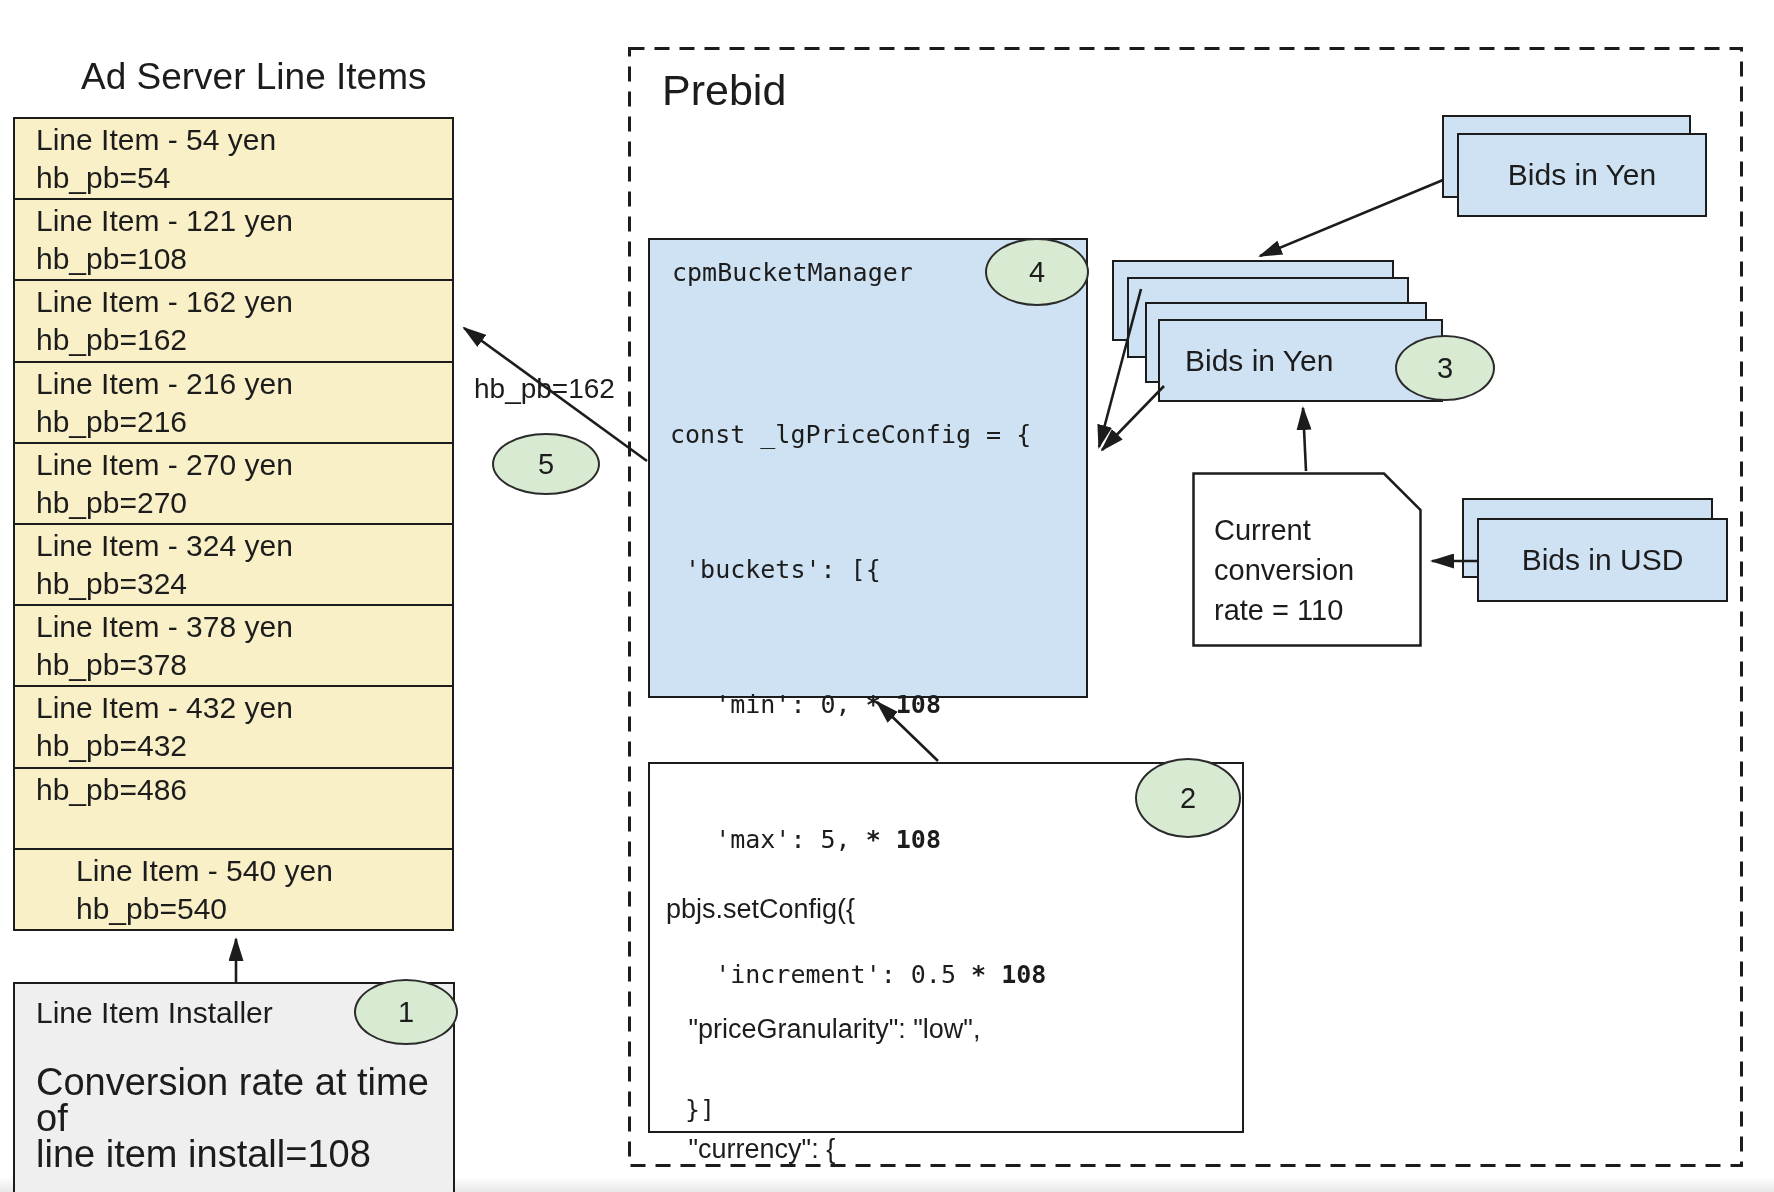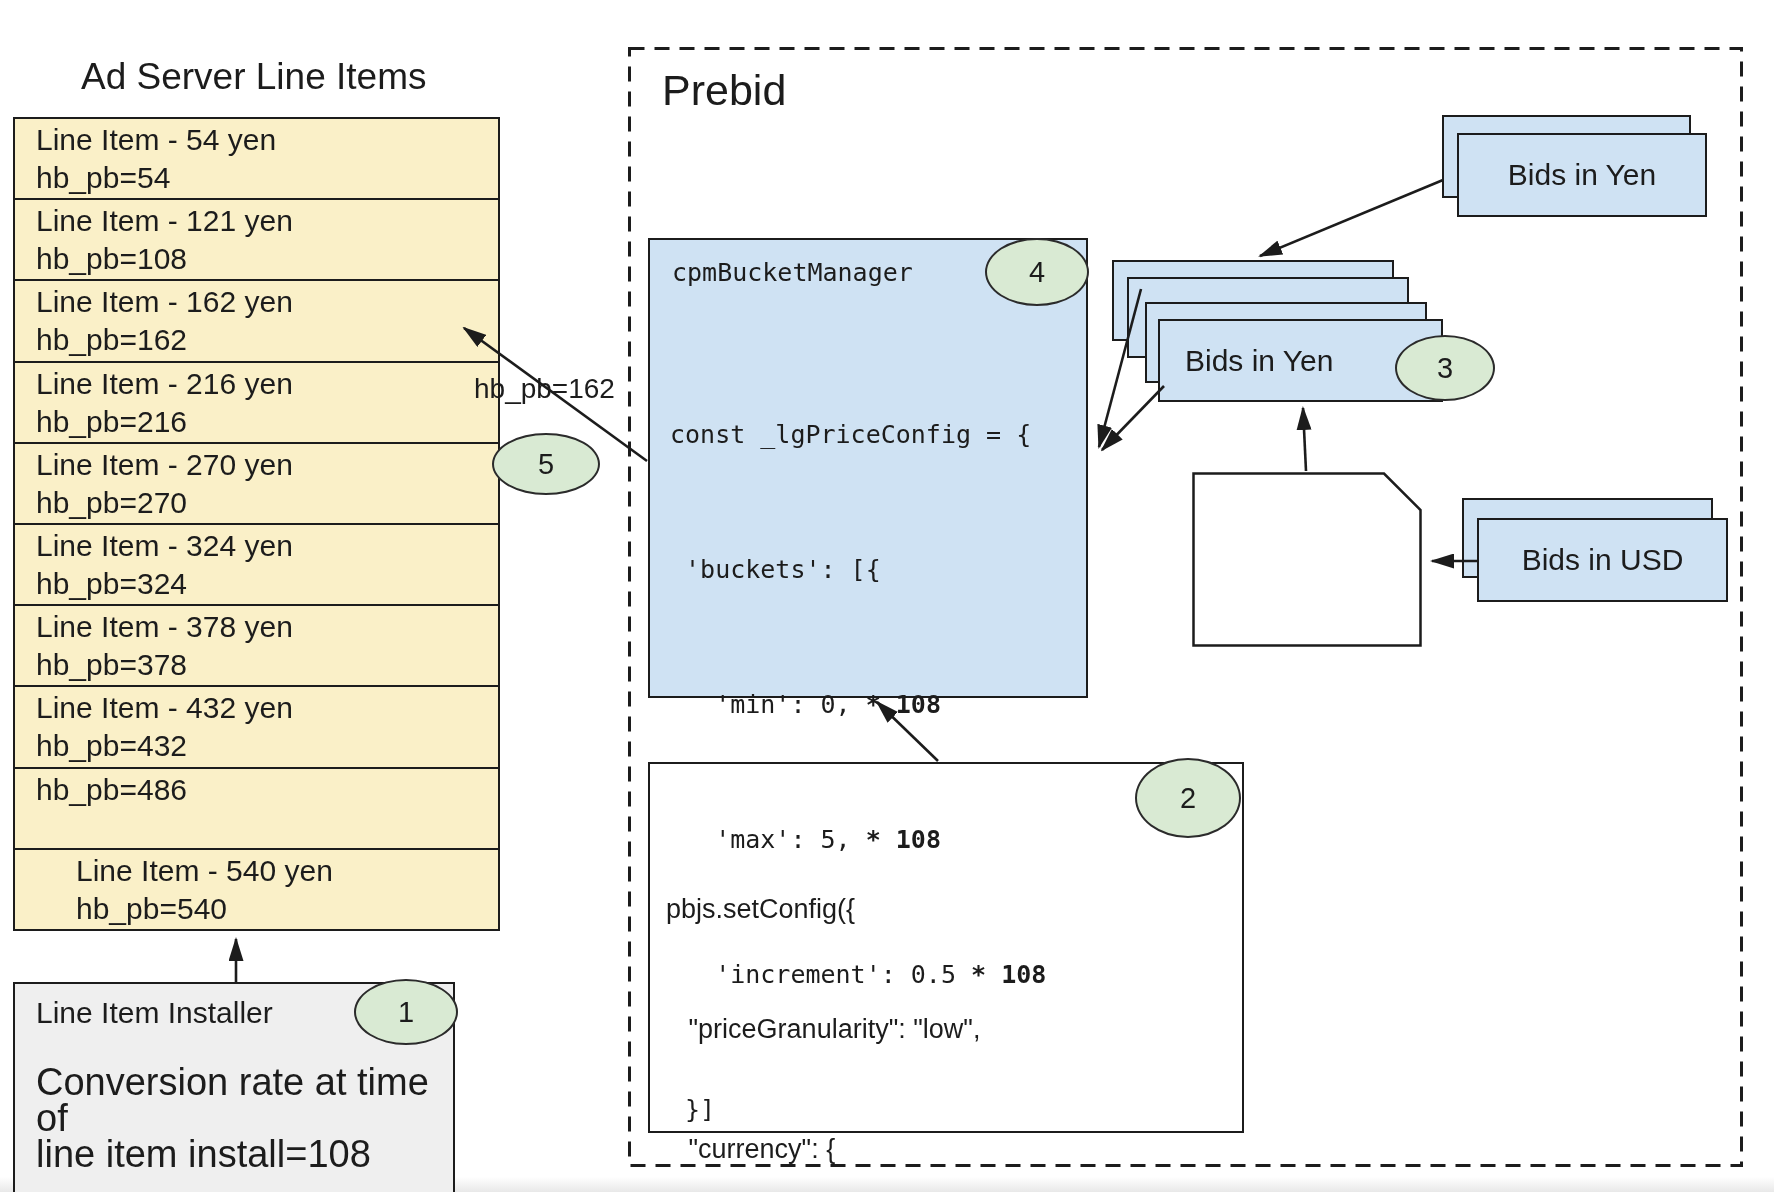--- a/index.html
+++ b/index.html
@@ -9,21 +9,21 @@
   .box{position:absolute;box-sizing:border-box;border:2px solid #1c1c1c;}
   .card{background:#cfe2f3;}
   .white{background:#ffffff;}
   .gray{background:#efefef;}
   .badge{position:absolute;box-sizing:border-box;background:#d9ead3;border:2px solid #2b2b2b;
          border-radius:50%;display:flex;align-items:center;justify-content:center;
          font-size:29px;z-index:7;}
   .mono{font-family:"DejaVu Sans Mono",monospace;}
   .pre{white-space:pre;}
   .title{font-size:37px;}
-  .li-table{left:13px;top:117px;width:487px;height:814px;background:#faf0c8;
+  .li-table{left:13px;top:117px;width:441px;height:814px;background:#faf0c8;
             border:2px solid #1c1c1c;display:flex;flex-direction:column;z-index:2;}
   .li-row{flex:1;border-bottom:2px solid #1c1c1c;padding:2px 0 0 21px;
           font-size:30px;line-height:38px;overflow:hidden;}
   .li-row:last-child{border-bottom:none;margin-left:40px;}
   .center-label{display:flex;align-items:center;justify-content:center;font-size:30px;}
   .left-label{display:flex;align-items:center;font-size:30px;padding-left:25px;}
   svg.layer{position:absolute;left:0;top:0;z-index:6;pointer-events:none;}
   .z2{z-index:2}.z3{z-index:3}.z4{z-index:4}.z5{z-index:5}.z7{z-index:7}
 </style>
 </head>
@@ -124,20 +124,25 @@
     <div class="box card z4" style="left:1145px;top:302px;width:282px;height:81px;"></div>
     <div class="box card z5 left-label" style="left:1158px;top:319px;width:285px;height:83px;">
       <span>Bids in Yen</span>
     </div>
   </div>
   <div class="badge" style="left:1395px;top:335px;width:100px;height:66px;">3</div>
 
   <svg class="abs z2" style="left:1192px;top:472px;" width="230" height="175" viewBox="0 0 230 175">
     <path d="M1.5,1.5 H192 L228.5,38 V173.5 H1.5 Z" fill="#ffffff" stroke="#1c1c1c" stroke-width="2.5"></path>
   </svg>
+  <div class="abs z3" style="left:1214px;top:510px;font-size:29px;line-height:40px;">
+    <div>Current</div>
+    <div>conversion</div>
+    <div>rate = 110</div>
+  </div>
 
   <div>
     <div class="box card z2" style="left:1462px;top:498px;width:251px;height:80px;"></div>
     <div class="box card z3 center-label" style="left:1477px;top:518px;width:251px;height:84px;text-align:right;">
       <span>Bids in USD</span>
     </div>
   </div>
 
   <div class="abs z7" style="left:474px;top:373px;font-size:28px;">hb_pb=162</div>
   <div class="badge" style="left:492px;top:433px;width:108px;height:62px;">5</div>

